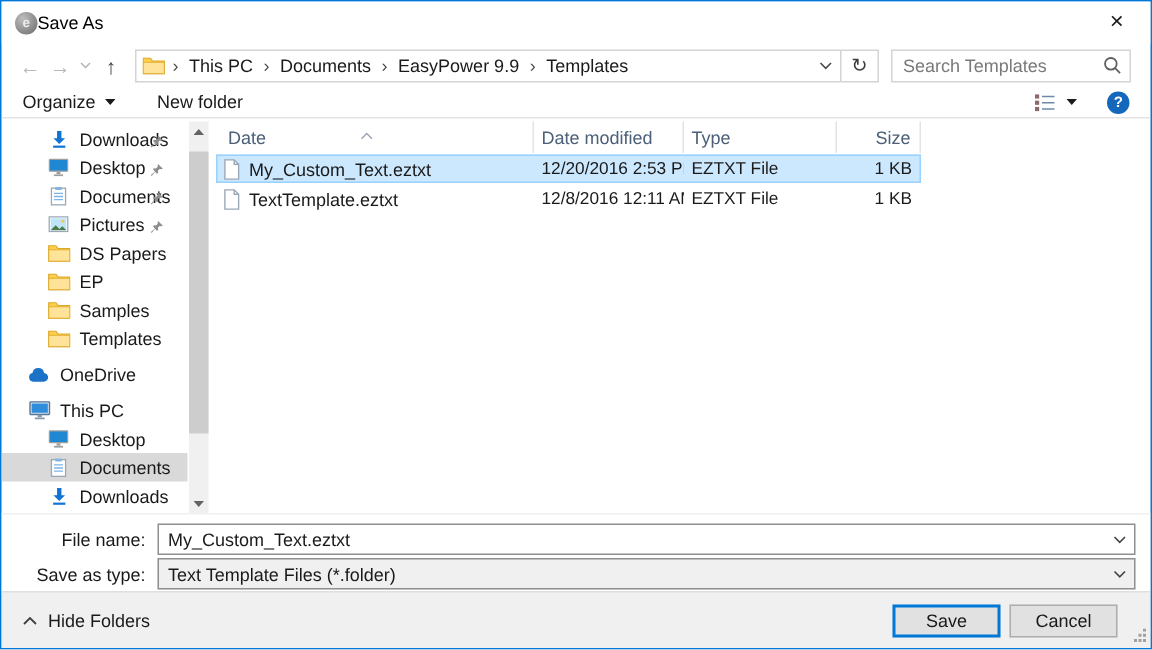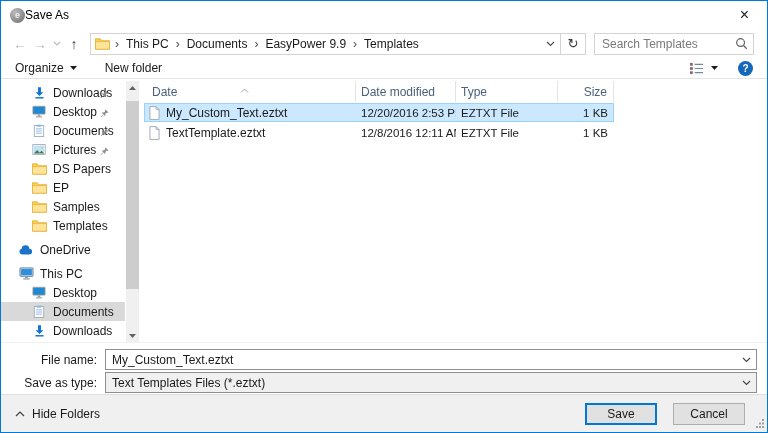--- a/index.html
+++ b/index.html
@@ -88,21 +88,21 @@
   .combo.readonly { background:#f0f0f0; }
   .combo .fn-input { flex:1; border:none; outline:none; padding-left:6px; min-width:0;
                      font:12px "Liberation Sans","DejaVu Sans",sans-serif; color:#1a1a1a; background:transparent; }
   .combo .combo-text { flex:1; padding-left:6px; white-space:nowrap; }
   .combo-caret { width:20px; display:flex; justify-content:center; align-items:center; color:#444; }
 
   
   .bottombar { height:39px; background:#f0f0f0; border-top:1px solid #dfdfdf;
                display:flex; align-items:center; padding:0 22px 0 14px; position:relative; }
   .hide-folders { display:flex; align-items:center; gap:7px; }
-  .buttons { margin-left:auto; display:flex; gap:16px; }
+  .buttons { margin-left:auto; display:flex; gap:6px; }
   .btn { width:72px; height:22px; display:flex; align-items:center; justify-content:center;
          background:#e1e1e1; border:1px solid #adadad; }
   .btn.primary { border:2px solid #0078d7; }
   .resize-grip { position:absolute; right:2px; bottom:2px; }
 </style>
 </head>
 <body>
 
 <div class="window">
 
@@ -412,21 +412,21 @@
         <span class="combo-caret">
           <svg width="9" height="6" viewBox="0 0 9 6">
               <path d="M1 1l3.5 3.5L8 1" fill="none" stroke="#444" stroke-width="1.1"></path>
             </svg>
         </span>
       </div>
     </div>
     <div class="field-row">
       <span class="field-label">Save as type:</span>
       <div class="combo readonly">
-        <span class="combo-text">Text Templates Files (*.eztxt)</span>
+        <span class="combo-text">Text Template Files (*.folder)</span>
         <span class="combo-caret">
           <svg width="9" height="6" viewBox="0 0 9 6">
               <path d="M1 1l3.5 3.5L8 1" fill="none" stroke="#444" stroke-width="1.1"></path>
             </svg>
         </span>
       </div>
     </div>
   </div>
 
   <div class="bottombar">

